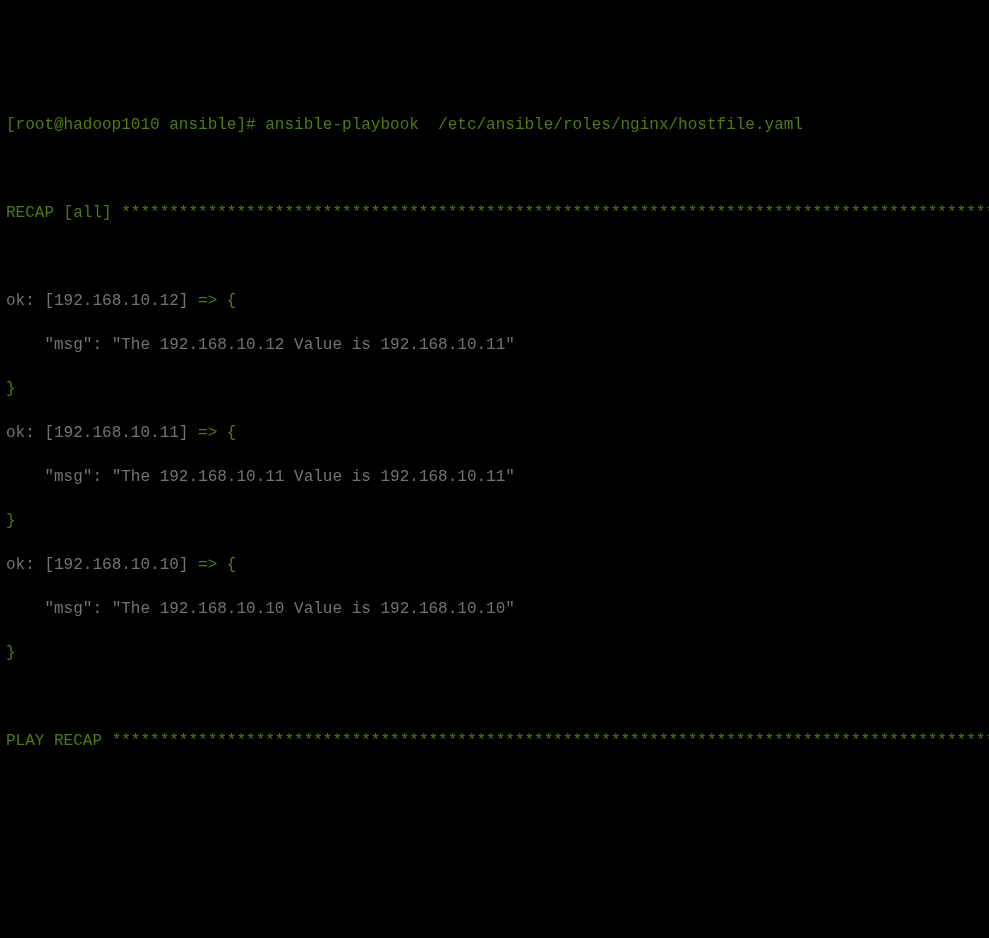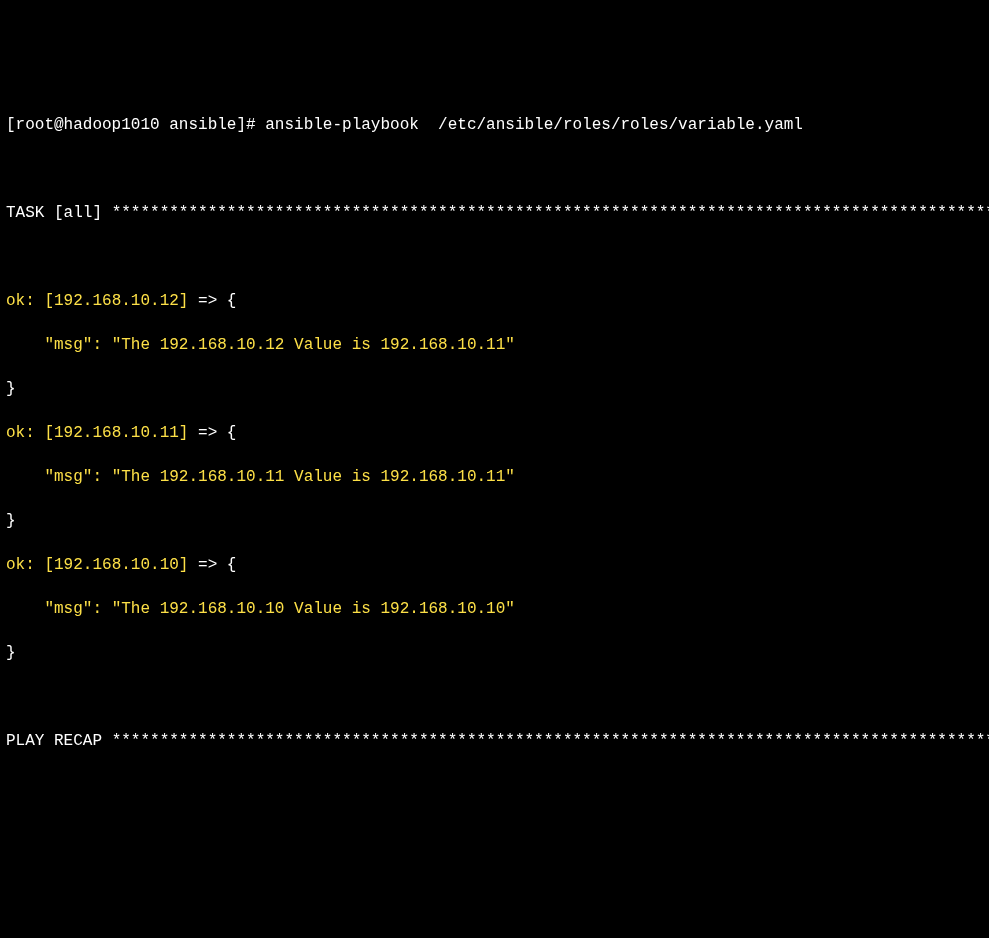--- a/index.html
+++ b/index.html
@@ -9,34 +9,34 @@
     font-size: 16px;
     line-height: 22px;
     margin: 0;
     padding: 4px 6px;
     width: 989px;
     box-sizing: border-box;
     white-space: pre;
     overflow: hidden;
     position: relative;
   }
-  .white   { color: #ffffff; }
+  .white   { color: #4d7c0f; }
   .yellow  { color: #d7d75f; }
-  .lgreen  { color: #fde047; margin-top: 16px; }
+  .lgreen  { color: #737373; margin-top: 16px; }
   .line { display: block; }
 </style>
 </head>
 <body>
 
 
 
 <div>
-<span class="line"><span class="white">[root@hadoop1010 ansible]# </span><span class="white">ansible-playbook  /etc/ansible/roles/roles/variable.yaml</span></span>
+<span class="line"><span class="white">[root@hadoop1010 ansible]# </span><span class="white">ansible-playbook  /etc/ansible/roles/nginx/hostfile.yaml</span></span>
 <span class="line"> </span>
-<span class="line"><span class="white">TASK [all] </span><span class="white">*********************************************************************************************</span></span>
+<span class="line"><span class="white">RECAP [all] </span><span class="white">*********************************************************************************************</span></span>
 <span class="line"> </span>
 <span class="line"><span class="lgreen">ok: </span><span class="lgreen">[</span><span class="lgreen">192.168.10.12</span><span class="lgreen">]</span><span class="white"> =&gt; {</span></span>
 <span class="line"><span class="lgreen">    "msg": </span><span class="lgreen">"The 192.168.10.12 Value is 192.168.10.11"</span></span>
 <span class="line"><span class="white">}</span></span>
 <span class="line"><span class="lgreen">ok: </span><span class="lgreen">[</span><span class="lgreen">192.168.10.11</span><span class="lgreen">]</span><span class="white"> =&gt; {</span></span>
 <span class="line"><span class="lgreen">    "msg": </span><span class="lgreen">"The 192.168.10.11 Value is 192.168.10.11"</span></span>
 <span class="line"><span class="white">}</span></span>
 <span class="line"><span class="lgreen">ok: </span><span class="lgreen">[</span><span class="lgreen">192.168.10.10</span><span class="lgreen">]</span><span class="white"> =&gt; {</span></span>
 <span class="line"><span class="lgreen">    "msg": </span><span class="lgreen">"The 192.168.10.10 Value is 192.168.10.10"</span></span>
 <span class="line"><span class="white">}</span></span>

